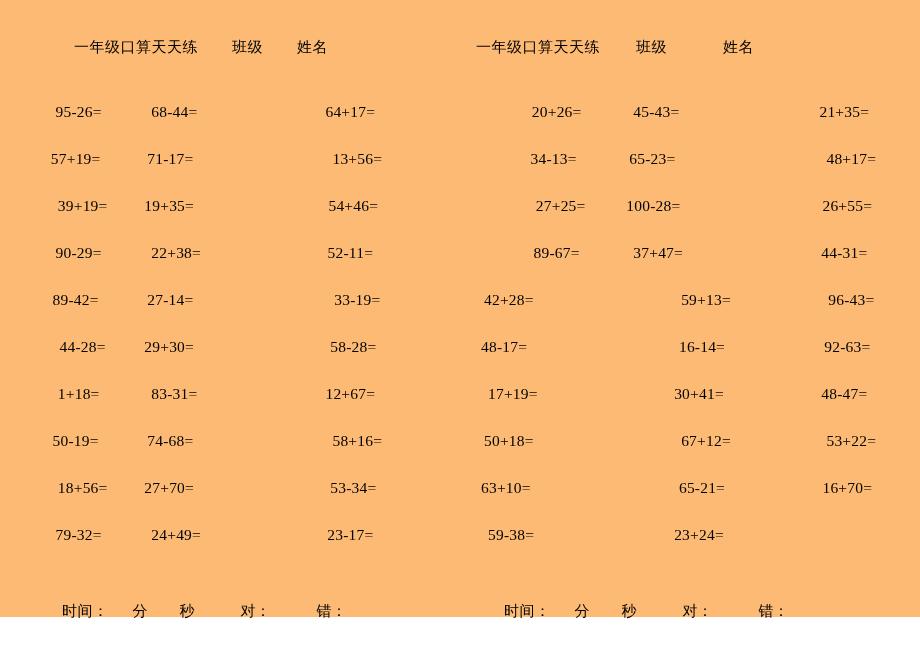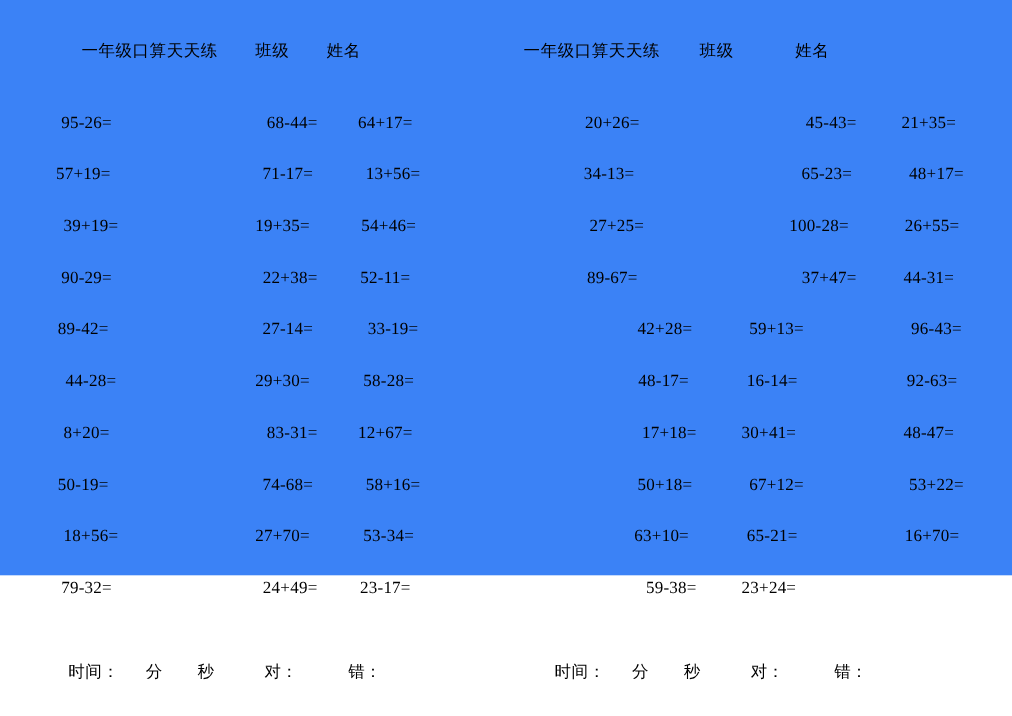--- a/index.html
+++ b/index.html
@@ -10,22 +10,22 @@
   body {
     width: 920px;
     height: 651px;
     font-family: "Liberation Serif", "DejaVu Serif", serif;
     color: #000000;
     overflow: hidden;
   }
   .worksheet {
     position: relative;
     width: 920px;
-    height: 523px;
-    background: #3b82f6;
+    height: 617px;
+    background: #fdba74;
     box-sizing: border-box;
   }
   .panels {
     display: flex;
     flex-direction: row;
     width: 920px;
     padding-top: 36px;
     box-sizing: border-box;
   }
   .panel {
@@ -66,21 +66,21 @@
   .problem-cell {
     height: 47px;
     line-height: 47px;
     font-size: 15.5px;
     text-align: center;
     white-space: nowrap;
     letter-spacing: 0.2px;
   }
   
   .problem-cell.col-0 { text-align: center; }
-  .problem-cell.col-1 { text-align: right; }
+  .problem-cell.col-1 { text-align: left; }
   .problem-cell.col-2 { text-align: center; }
   .jit-l { transform: translateX(-3px); }
   .jit-r { transform: translateX(4px); }
   .jit-n { transform: translateX(0px); }
 
   
   .footers {
     position: absolute;
     left: 0;
     top: 572px;
@@ -131,21 +131,21 @@
           <div class="problem-cell col-2 jit-n">54+46=</div>
           <div class="problem-cell col-0 jit-n">90-29=</div>
           <div class="problem-cell col-1 jit-r">22+38=</div>
           <div class="problem-cell col-2 jit-l">52-11=</div>
           <div class="problem-cell col-0 jit-l">89-42=</div>
           <div class="problem-cell col-1 jit-n">27-14=</div>
           <div class="problem-cell col-2 jit-r">33-19=</div>
           <div class="problem-cell col-0 jit-r">44-28=</div>
           <div class="problem-cell col-1 jit-l">29+30=</div>
           <div class="problem-cell col-2 jit-n">58-28=</div>
-          <div class="problem-cell col-0 jit-n">8+20=</div>
+          <div class="problem-cell col-0 jit-n">1+18=</div>
           <div class="problem-cell col-1 jit-r">83-31=</div>
           <div class="problem-cell col-2 jit-l">12+67=</div>
           <div class="problem-cell col-0 jit-l">50-19=</div>
           <div class="problem-cell col-1 jit-n">74-68=</div>
           <div class="problem-cell col-2 jit-r">58+16=</div>
           <div class="problem-cell col-0 jit-r">18+56=</div>
           <div class="problem-cell col-1 jit-l">27+70=</div>
           <div class="problem-cell col-2 jit-n">53-34=</div>
           <div class="problem-cell col-0 jit-n">79-32=</div>
           <div class="problem-cell col-1 jit-r">24+49=</div>
@@ -171,21 +171,21 @@
           <div class="problem-cell col-2 jit-n">26+55=</div>
           <div class="problem-cell col-0 jit-n">89-67=</div>
           <div class="problem-cell col-1 jit-r">37+47=</div>
           <div class="problem-cell col-2 jit-l">44-31=</div>
           <div class="problem-cell col-1 jit-n">42+28=</div>
           <div class="problem-cell col-2 jit-r">59+13=</div>
           <div class="problem-cell col-0 jit-r">96-43=</div>
           <div class="problem-cell col-1 jit-l">48-17=</div>
           <div class="problem-cell col-2 jit-n">16-14=</div>
           <div class="problem-cell col-0 jit-n">92-63=</div>
-          <div class="problem-cell col-1 jit-r">17+18=</div>
+          <div class="problem-cell col-1 jit-r">17+19=</div>
           <div class="problem-cell col-2 jit-l">30+41=</div>
           <div class="problem-cell col-0 jit-l">48-47=</div>
           <div class="problem-cell col-1 jit-n">50+18=</div>
           <div class="problem-cell col-2 jit-r">67+12=</div>
           <div class="problem-cell col-0 jit-r">53+22=</div>
           <div class="problem-cell col-1 jit-l">63+10=</div>
           <div class="problem-cell col-2 jit-n">65-21=</div>
           <div class="problem-cell col-0 jit-n">16+70=</div>
           <div class="problem-cell col-1 jit-r">59-38=</div>
           <div class="problem-cell col-2 jit-l">23+24=</div>

